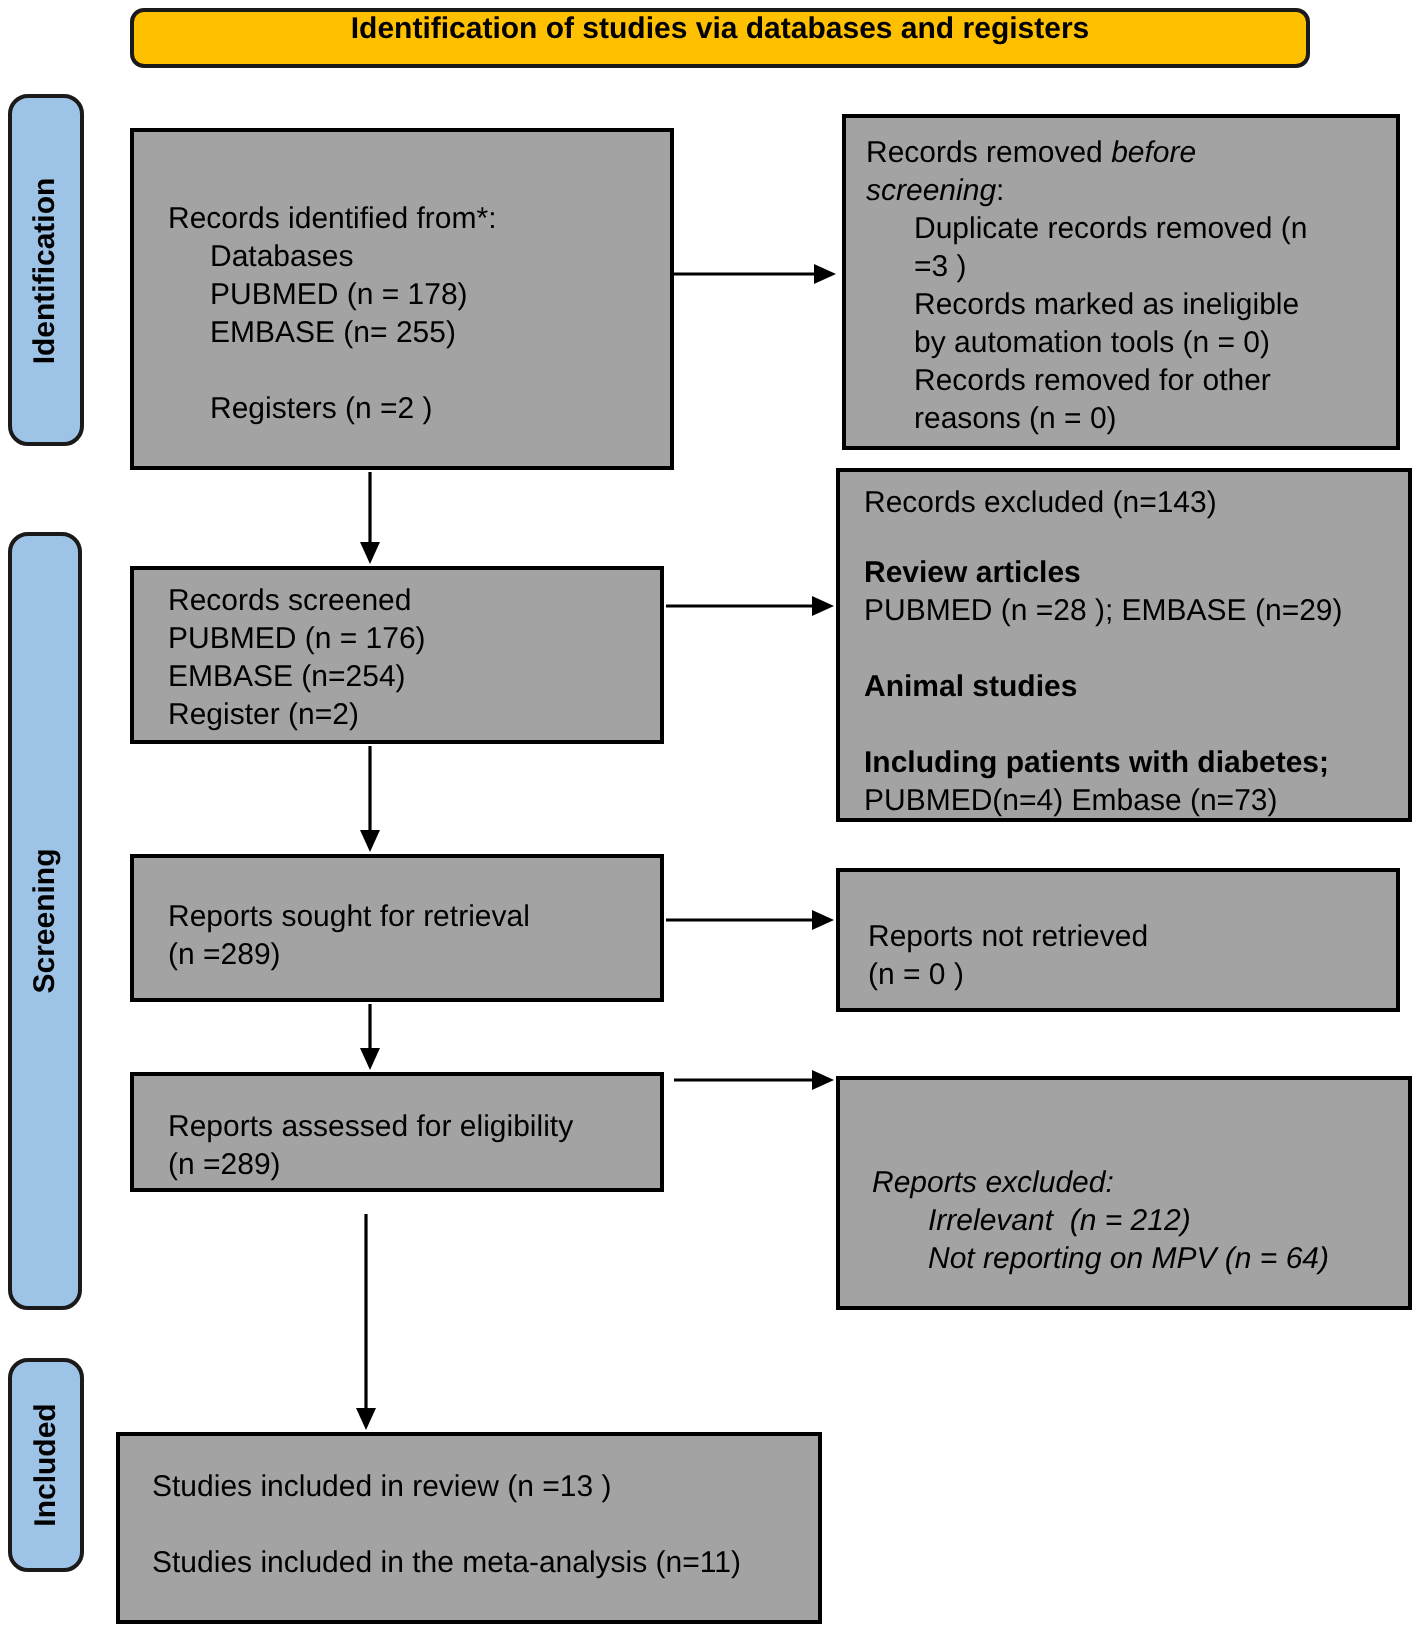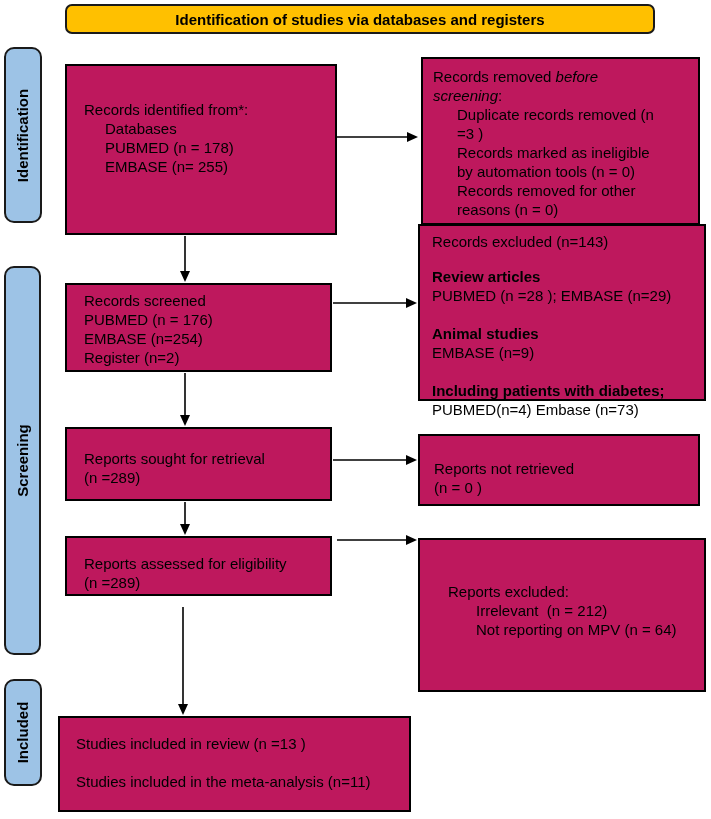--- a/index.html
+++ b/index.html
@@ -11,61 +11,61 @@
     font-family: "Liberation Sans", sans-serif;
     font-size: 15px;
     color: #000;
     overflow: hidden;
   }
   .banner {
     position: absolute; left: 65px; top: 4px; width: 590px; height: 30px;
     background: #FFC000;
     border: 2px solid #1a1a1a;
     border-radius: 7px;
-    display: flex; align-items: center; justify-content: center;
+    display: flex; justify-content: center;
     font-weight: bold; font-size: 15px;
   }
   .side {
     position: absolute;
     background: #9DC3E6;
     border: 2px solid #1a1a1a;
     border-radius: 10px;
     display: flex; align-items: center; justify-content: center;
   }
   .side .vtext {
     transform: rotate(-90deg);
     white-space: nowrap;
     font-weight: bold; font-size: 15px;
   }
   .side1 { left: 4px;  top: 47px;  width: 38px; height: 176px; }
   .side2 { left: 4px;  top: 266px; width: 37px; height: 389px; }
   .side3 { left: 4px;  top: 679px; width: 38px; height: 107px; }
   .box {
     position: absolute;
-    background: #be185d;
+    background: #a3a3a3;
     border: 2px solid #000000;
     line-height: 19px;
   }
   .box p { white-space: pre-wrap; }
   .np { white-space: pre !important; }
   .it { font-style: italic; }
   .b  { font-weight: bold; margin-top: 16px; }
   .gap { margin-top: 19px; }
   .ind1 { padding-left: 21px; }  
   .ind2 { padding-left: 24px; max-width: 222px; } 
   .ind8 { padding-left: 28px; }  
   .box1 { left: 65px;  top: 64px;  width: 272px; height: 171px; padding: 34px 6px 16px 17px; }
   .box2 { left: 421px; top: 57px;  width: 279px; height: 168px; padding: 8px 6px 0 10px; }
   .box2 .ttl { max-width: 215px; }
   .box3 { left: 65px;  top: 283px; width: 267px; height: 89px;  padding: 6px 6px 0 17px; }
-  .box4 { left: 418px; top: 224px; width: 288px; height: 177px; padding: 6px 4px 0 12px; }
+  .box4 { left: 418px; top: 234px; width: 288px; height: 177px; padding: 6px 4px 0 12px; }
   .box5 { left: 65px;  top: 427px; width: 267px; height: 74px;  padding: 20px 18px 0 17px; }
   .box6 { left: 418px; top: 434px; width: 282px; height: 72px;  padding: 23px 22px 0 14px; }
   .box7 { left: 65px;  top: 536px; width: 267px; height: 60px;  padding: 16px 6px 0 17px; }
-  .box8 { left: 418px; top: 538px; width: 288px; height: 154px; padding: 42px 6px 0 28px; }
+  .box8 { left: 418px; top: 538px; width: 288px; height: 117px; padding: 42px 6px 0 16px; font-style: italic; }
   .box9 { left: 58px;  top: 716px; width: 353px; height: 96px;  padding: 16px 2px 0 16px; }
   .box9 .gap2 { margin-top: 19px; }
   svg.arrows { position: absolute; left: 0; top: 0; width: 711px; height: 819px; pointer-events: none; }
   svg.arrows line { stroke: #000; stroke-width: 1.6; }
 </style>
 </head>
 <body>
 
 <div class="canvas">
 
@@ -81,20 +81,21 @@
   </div>
   <div class="side side3" style="background: rgb(157, 195, 230);">
     <span class="vtext">Included</span>
   </div>
 
   <div class="box box1">
     <p class="np">Records identified from*:</p>
     <p class="np ind1">Databases</p>
     <p class="np ind1">PUBMED (n = 178)</p>
     <p class="np ind1">EMBASE (n= 255)</p>
+    <p class="np ind1 gap">Registers (n =2 )</p>
   </div>
 
   <div class="box box2">
     <p class="ttl"><span>Records removed </span><span class="it">before screening</span><span>:</span></p>
     <p class="ind2">Duplicate records removed (n =3 )</p>
     <p class="ind2">Records marked as ineligible by automation tools (n = 0)</p>
     <p class="ind2">Records removed for other reasons (n = 0)</p>
   </div>
 
   <div class="box box3">
@@ -102,21 +103,20 @@
     <p class="np">PUBMED (n = 176)</p>
     <p class="np">EMBASE (n=254)</p>
     <p class="np">Register (n=2)</p>
   </div>
 
   <div class="box box4">
     <p class="np">Records excluded (n=143)</p>
     <p class="np b">Review articles</p>
     <p class="np">PUBMED (n =28 ); EMBASE (n=29)</p>
     <p class="np b gap">Animal studies</p>
-    <p class="np">EMBASE (n=9)</p>
     <p class="np b gap">Including patients with diabetes;</p>
     <p class="np">PUBMED(n=4) Embase (n=73)</p>
   </div>
 
   <div class="box box5">
     <p class="np">Reports sought for retrieval</p>
     <p class="np">(n =289)</p>
   </div>
 
   <div class="box box6">

